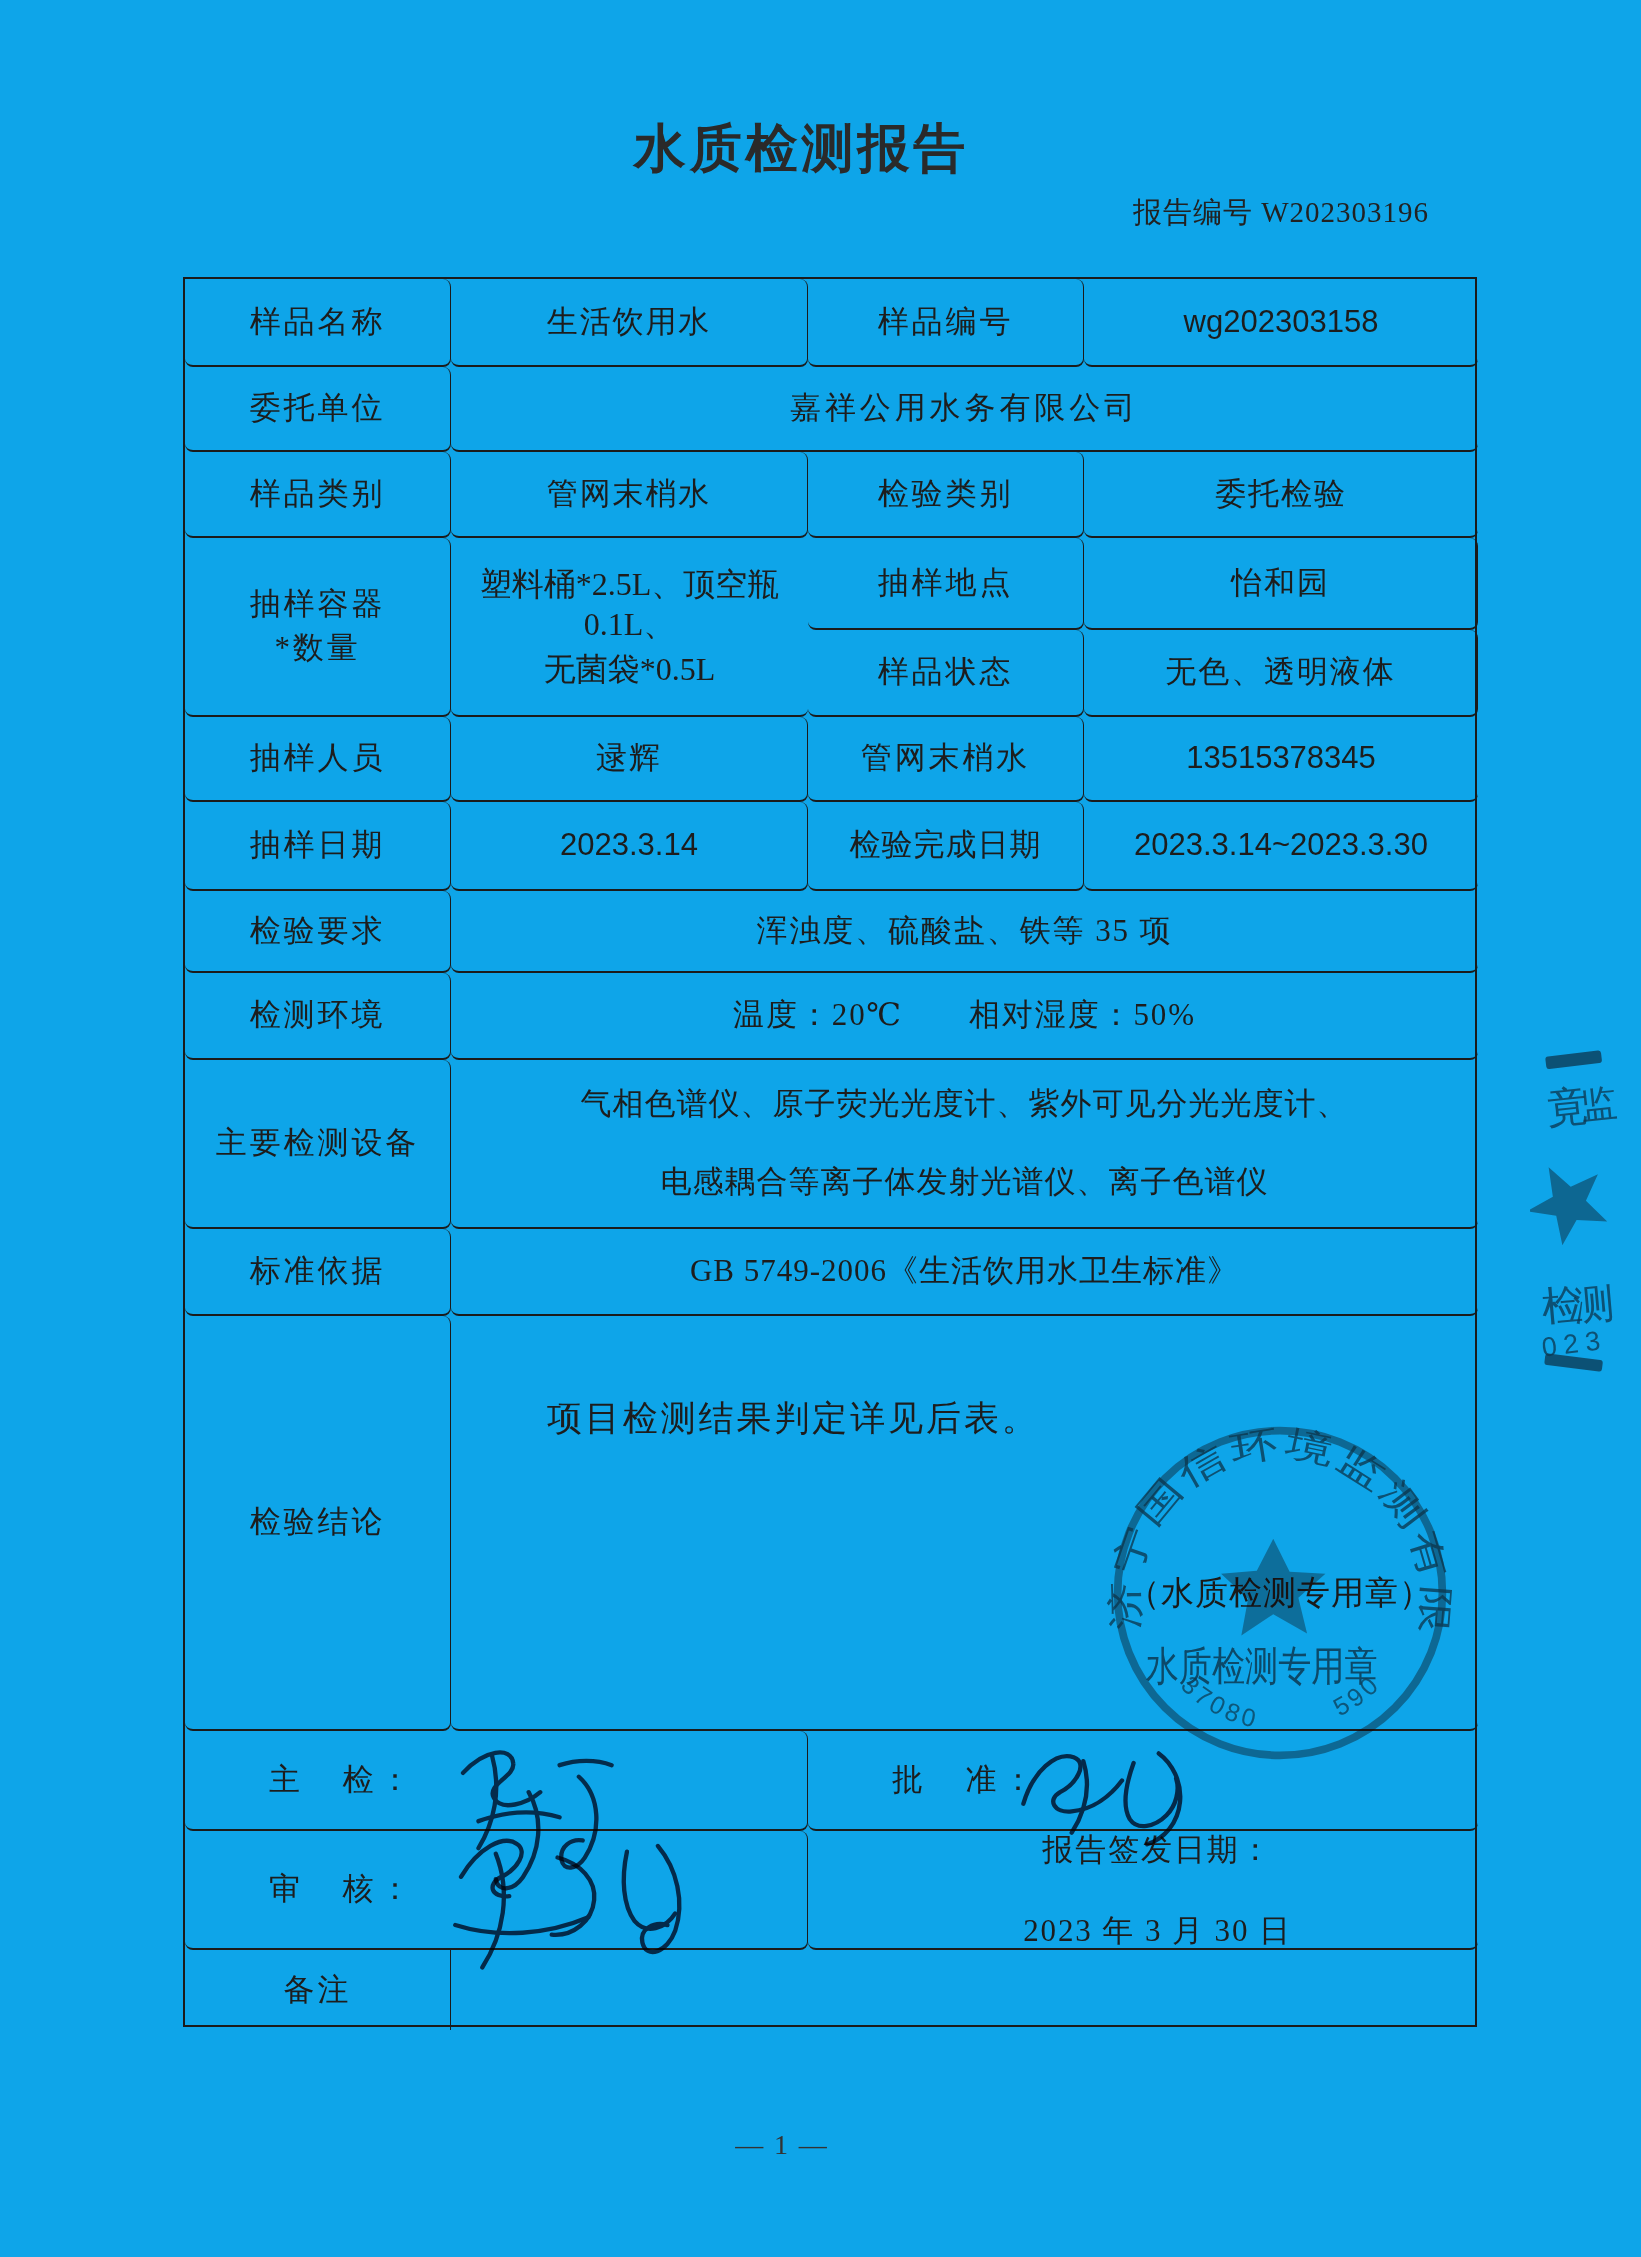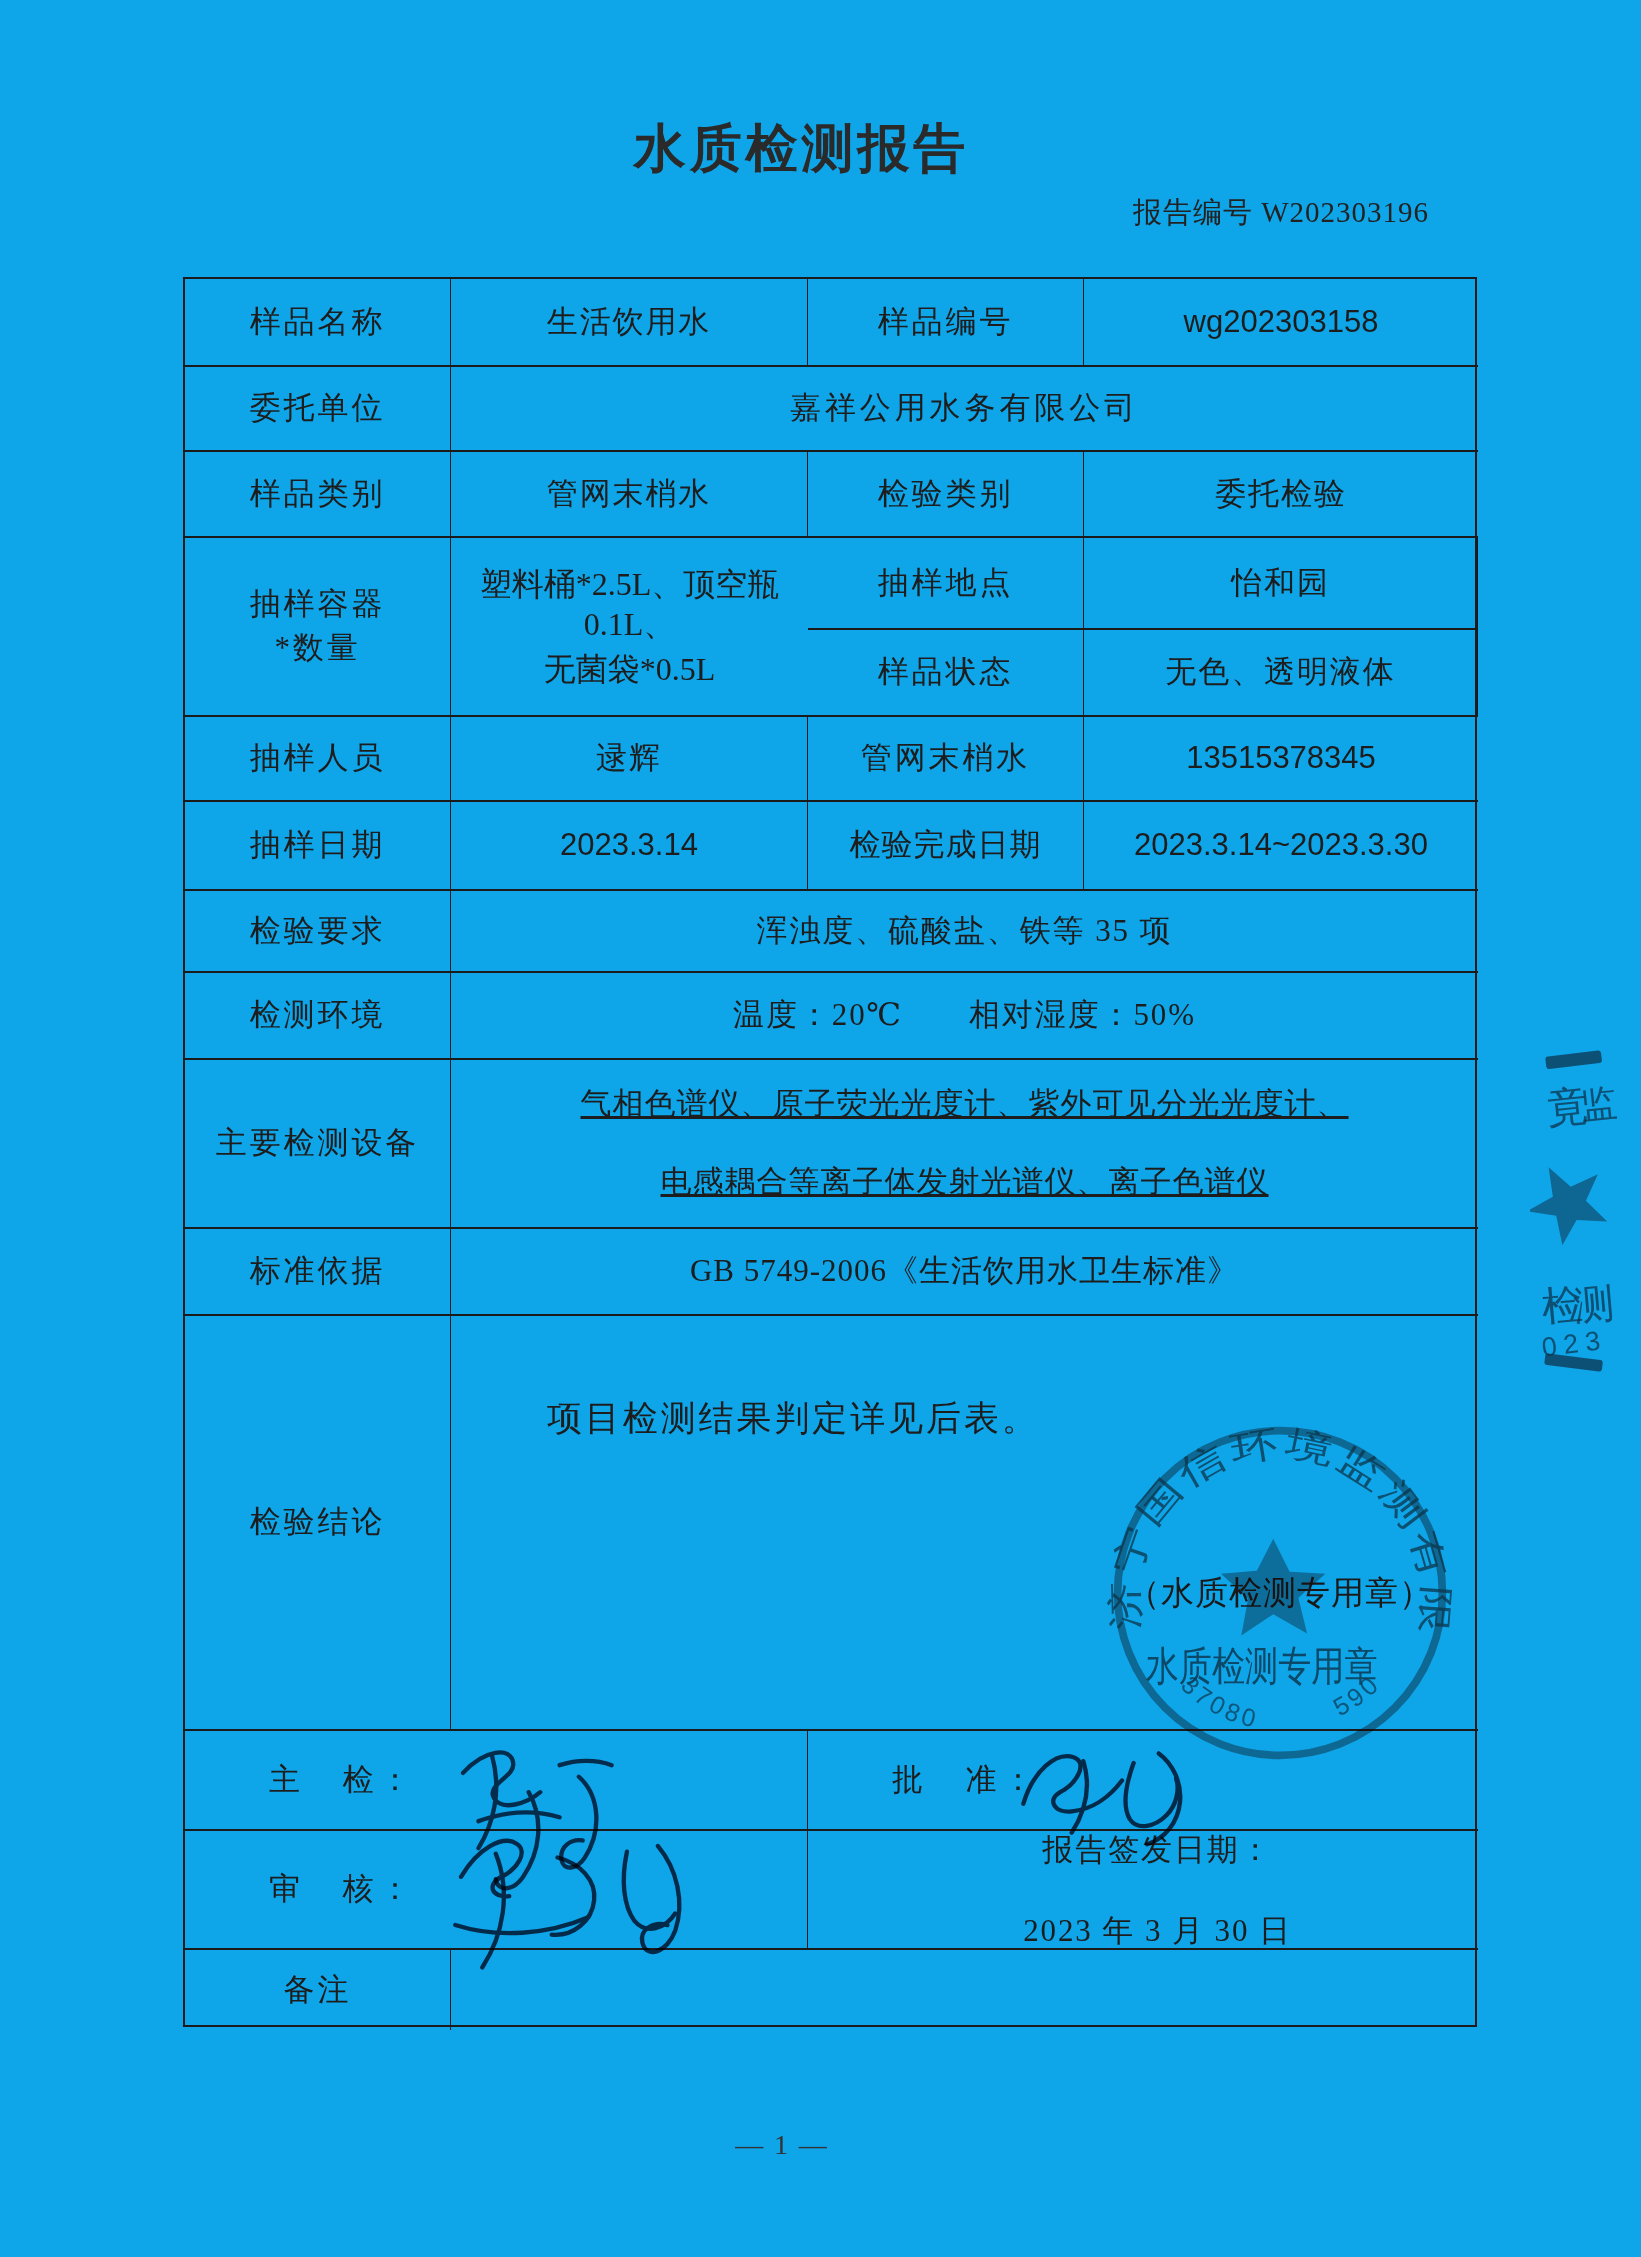--- a/index.html
+++ b/index.html
@@ -13,25 +13,25 @@
     font-size:29px;color:#222;letter-spacing:1px;}
 
   
   .report-table{position:absolute;left:183px;top:277px;width:1294px;height:1750px;
     display:grid;box-sizing:border-box;border:2.9px solid #1b1b1b;
     grid-template-columns:266px 357px 276px 394px;
     grid-template-rows:88px 85px 86px 92px 87px 85px 89px 82px 87px 169px 87px 415px 100px 119px 80px;}
   .cell{box-sizing:border-box;display:flex;align-items:center;justify-content:center;
     font-size:31px;letter-spacing:1.9px;color:#1d1d1d;text-align:center;line-height:1.25;}
   .br{border-right:1.9px solid #1b1b1b;}
-  .bb{border-bottom:2.9px solid #1b1b1b;}
+  .bb{border-bottom:2.9px solid #1b1b1b;border-radius:8px;}
   .label{letter-spacing:2.9px;}
   .num{font-family:"Liberation Sans","DejaVu Sans",sans-serif;letter-spacing:0;}
   .two-line{flex-direction:column;justify-content:center;gap:5.8px;}
-  .equip{flex-direction:column;justify-content:center;gap:39px;letter-spacing:1px;text-decoration:underline;}
+  .equip{flex-direction:column;justify-content:center;gap:39px;letter-spacing:1px;}
   .left-cell{justify-content:flex-start;padding-left:84px;letter-spacing:5.8px;}
   .conclusion-cell{position:relative;}
   .conclusion-text{position:absolute;left:96px;top:81px;font-size:35px;letter-spacing:2.9px;}
   .seal-note{position:absolute;left:676px;top:257px;font-size:33px;letter-spacing:1px;color:#1a1a1a;}
   .issue-cell{justify-content:flex-start;padding-left:29px;gap:42px;letter-spacing:1.9px;flex-direction:column;}
 
   
   .page-footer{position:absolute;top:2129px;left:719px;width:126px;text-align:center;
     font-size:28px;color:#333;letter-spacing:1.9px;}
 

